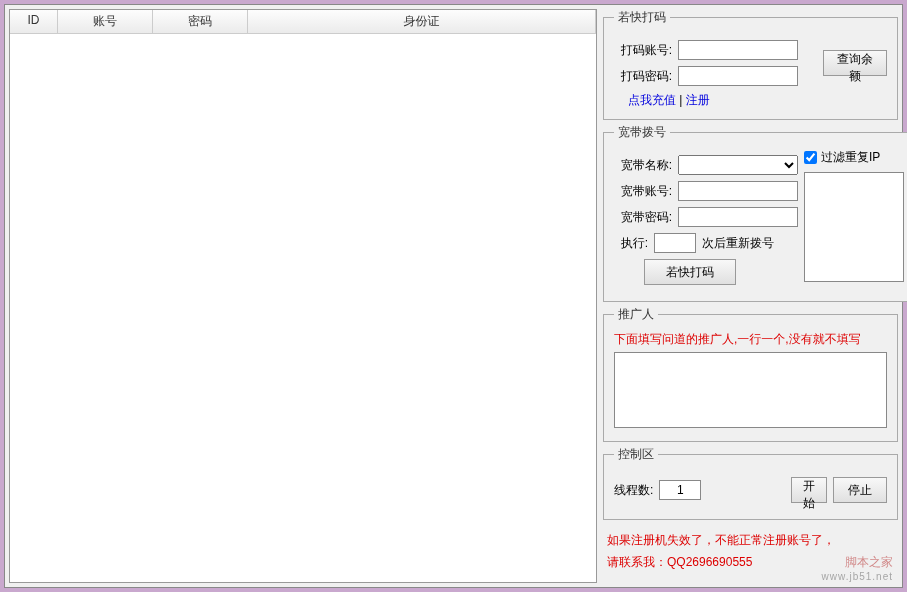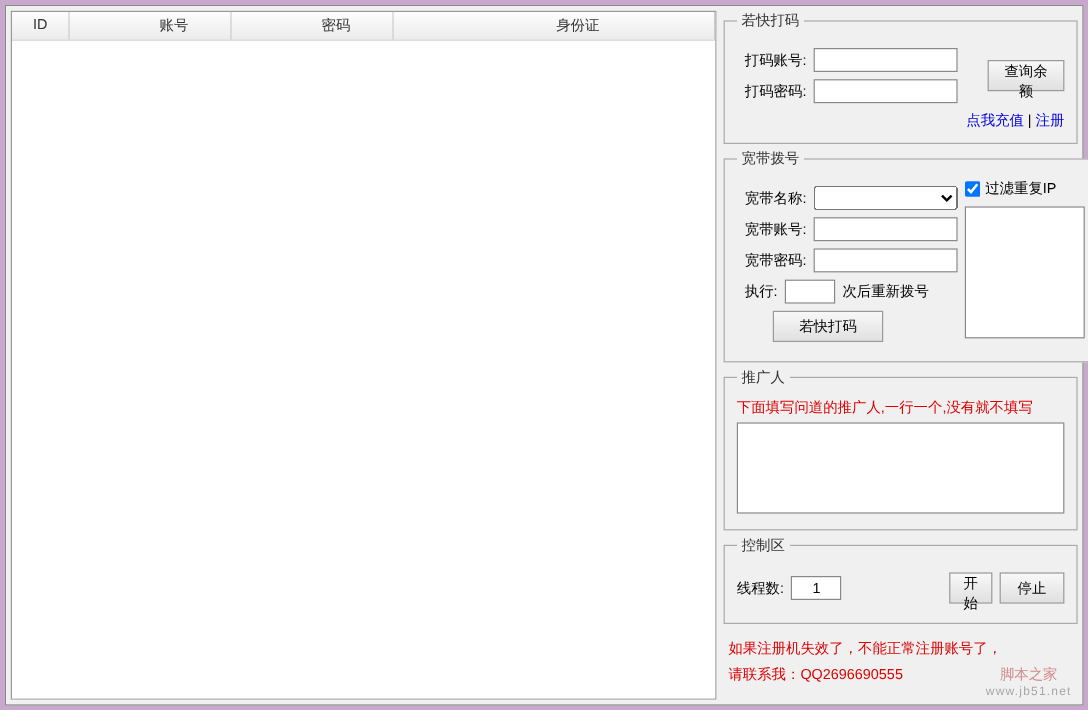--- a/index.html
+++ b/index.html
@@ -6,42 +6,42 @@
     body { background: #c9a8ce; width: 907px; height: 592px; padding: 4px; position: relative; }
     .window { background: #f0f0f0; width: 100%; height: 100%; border: 1px solid #888; display: flex; flex-direction: column; }
     .titlebar { height: 28px; background: linear-gradient(#f8f8f8, #e8e8e8); display: flex; align-items: center; padding-left: 6px; border-bottom: 1px solid #ccc; }
     .app-icon { width: 14px; height: 14px; margin-right: 6px; }
     .title-text { flex: 1; color: #555; }
     .win-controls { display: flex; height: 20px; margin-right: 2px; }
     .win-btn { width: 30px; height: 20px; border: 1px solid #999; background: linear-gradient(#f8f8f8,#d8d8d8); display: flex; align-items: center; justify-content: center; font-size: 10px; }
     .win-btn.close { width: 48px; background: linear-gradient(#e88,#c33); color: #fff; }
     .content { flex: 1; display: flex; padding: 4px; gap: 6px; }
     .left-panel { flex: 1; border: 1px solid #999; background: #fff; display: flex; flex-direction: column; }
-    .table-header { display: flex; background: linear-gradient(#fdfdfd,#ebebeb); border-bottom: 1px solid #ccc; gap: 40px; }
+    .table-header { display: flex; background: linear-gradient(#fdfdfd,#ebebeb); border-bottom: 1px solid #ccc; }
     .th { border-right: 1px solid #ccc; padding: 3px 6px; text-align: center; color: #333; }
     .tbody { flex: 1; background: #fff; }
     .right-panel { width: 295px; display: flex; flex-direction: column; gap: 4px; }
     fieldset { border: 1px solid #aaa; padding: 8px 10px 10px 10px; background: #f0f0f0; }
     legend { padding: 0 4px; color: #333; }
     .row { display: flex; align-items: center; margin: 6px 0; gap: 6px; }
     .label { width: 58px; text-align: right; }
     input[type="text"] { height: 20px; border: 1px solid #888; padding: 0 3px; background: #fff; }
     .input-md { width: 120px; }
     .input-sm { width: 42px; }
     select.input-md { width: 120px; height: 20px; }
     button.btn { height: 26px; padding: 0 10px; border: 1px solid #999; background: linear-gradient(#f8f8f8,#e0e0e0); cursor: pointer; }
     .btn-wide { width: 64px; height: 42px; }
-    .links { margin-left: 2px; text-align: right; }
+    .links { margin-left: 14px; }
     .links a { color: #00d; text-decoration: none; }
     .red { color: #d00; }
     textarea { width: 100%; border: 1px solid #888; resize: none; background: #fff; padding: 2px; }
     .listbox { width: 100px; height: 110px; border: 1px solid #888; background: #fff; }
     .checkbox-row { display: flex; align-items: center; gap: 4px; }
     .footer-note { padding: 6px 4px; line-height: 1.8; }
-    .watermark { position: absolute; bottom: 10px; right: 14px; color: #c77; font-family: "STXingkai", cursive; font-size: 20px; opacity: 0.85; text-align: center; pointer-events: none; }
+    .watermark { position: absolute; bottom: 10px; right: 14px; color: #c77; font-family: "STXingkai", cursive; font-size: 20px; opacity: 0.85; text-align: right; pointer-events: none; }
     .watermark .url { font-size: 10px; color: #999; letter-spacing: 1px; font-family: Arial; }
   </style>
 </head>
 <body>
 
 <div class="window">
 
   <div class="content">
     <div class="left-panel">
       <div class="table-header">

